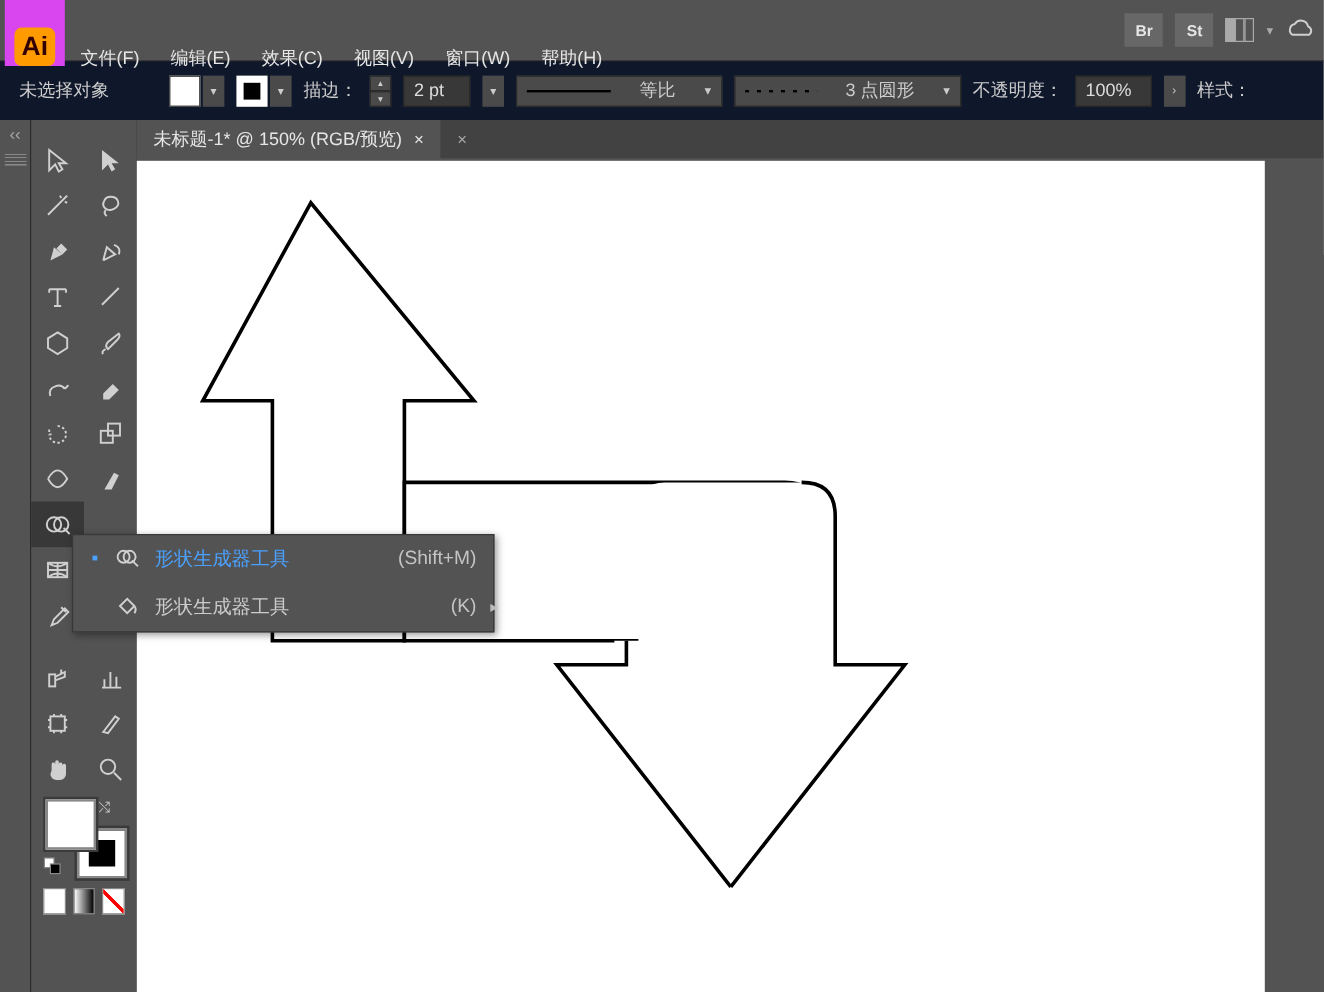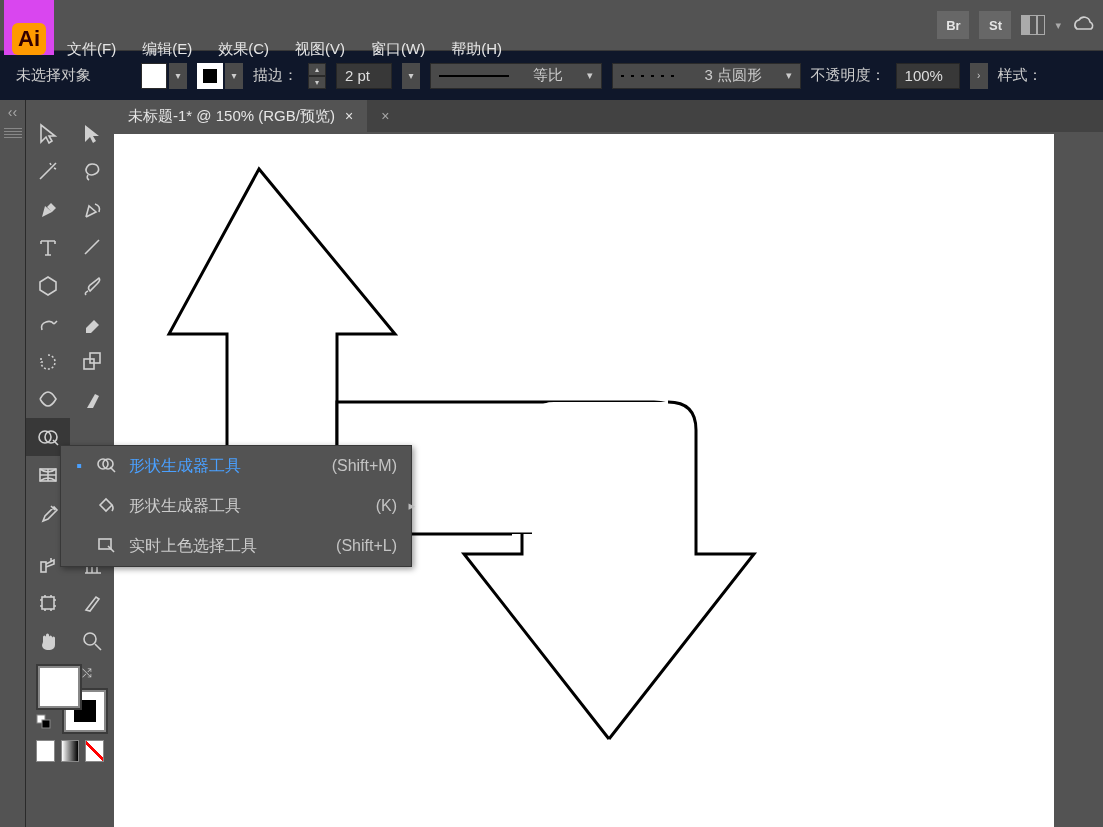--- a/index.html
+++ b/index.html
@@ -396,22 +396,13 @@
   </div>
   <div class="flyout-row">
     <span class="marker"></span>
     <span class="fly-icon"><svg width="20" height="18" class="tool-svg">
           <path d="M4 10 L10 4 L16 10 L10 16 Z M16 10 q2 3 0 6"></path>
         </svg></span>
     <span class="label">形状生成器工具</span>
     <span class="shortcut">(K)</span>
   </div>
   <span class="submenu-arrow">▸</span>
-  <div class="flyout-row">
-    <span class="marker"></span>
-    <span class="fly-icon"><svg width="20" height="18" class="tool-svg">
-          <rect x="3" y="4" width="12" height="10"></rect>
-          <path d="M12 11 l6 6"></path>
-        </svg></span>
-    <span class="label">实时上色选择工具</span>
-    <span class="shortcut">(Shift+L)</span>
-  </div>
 </div>
 
 </body></html>

